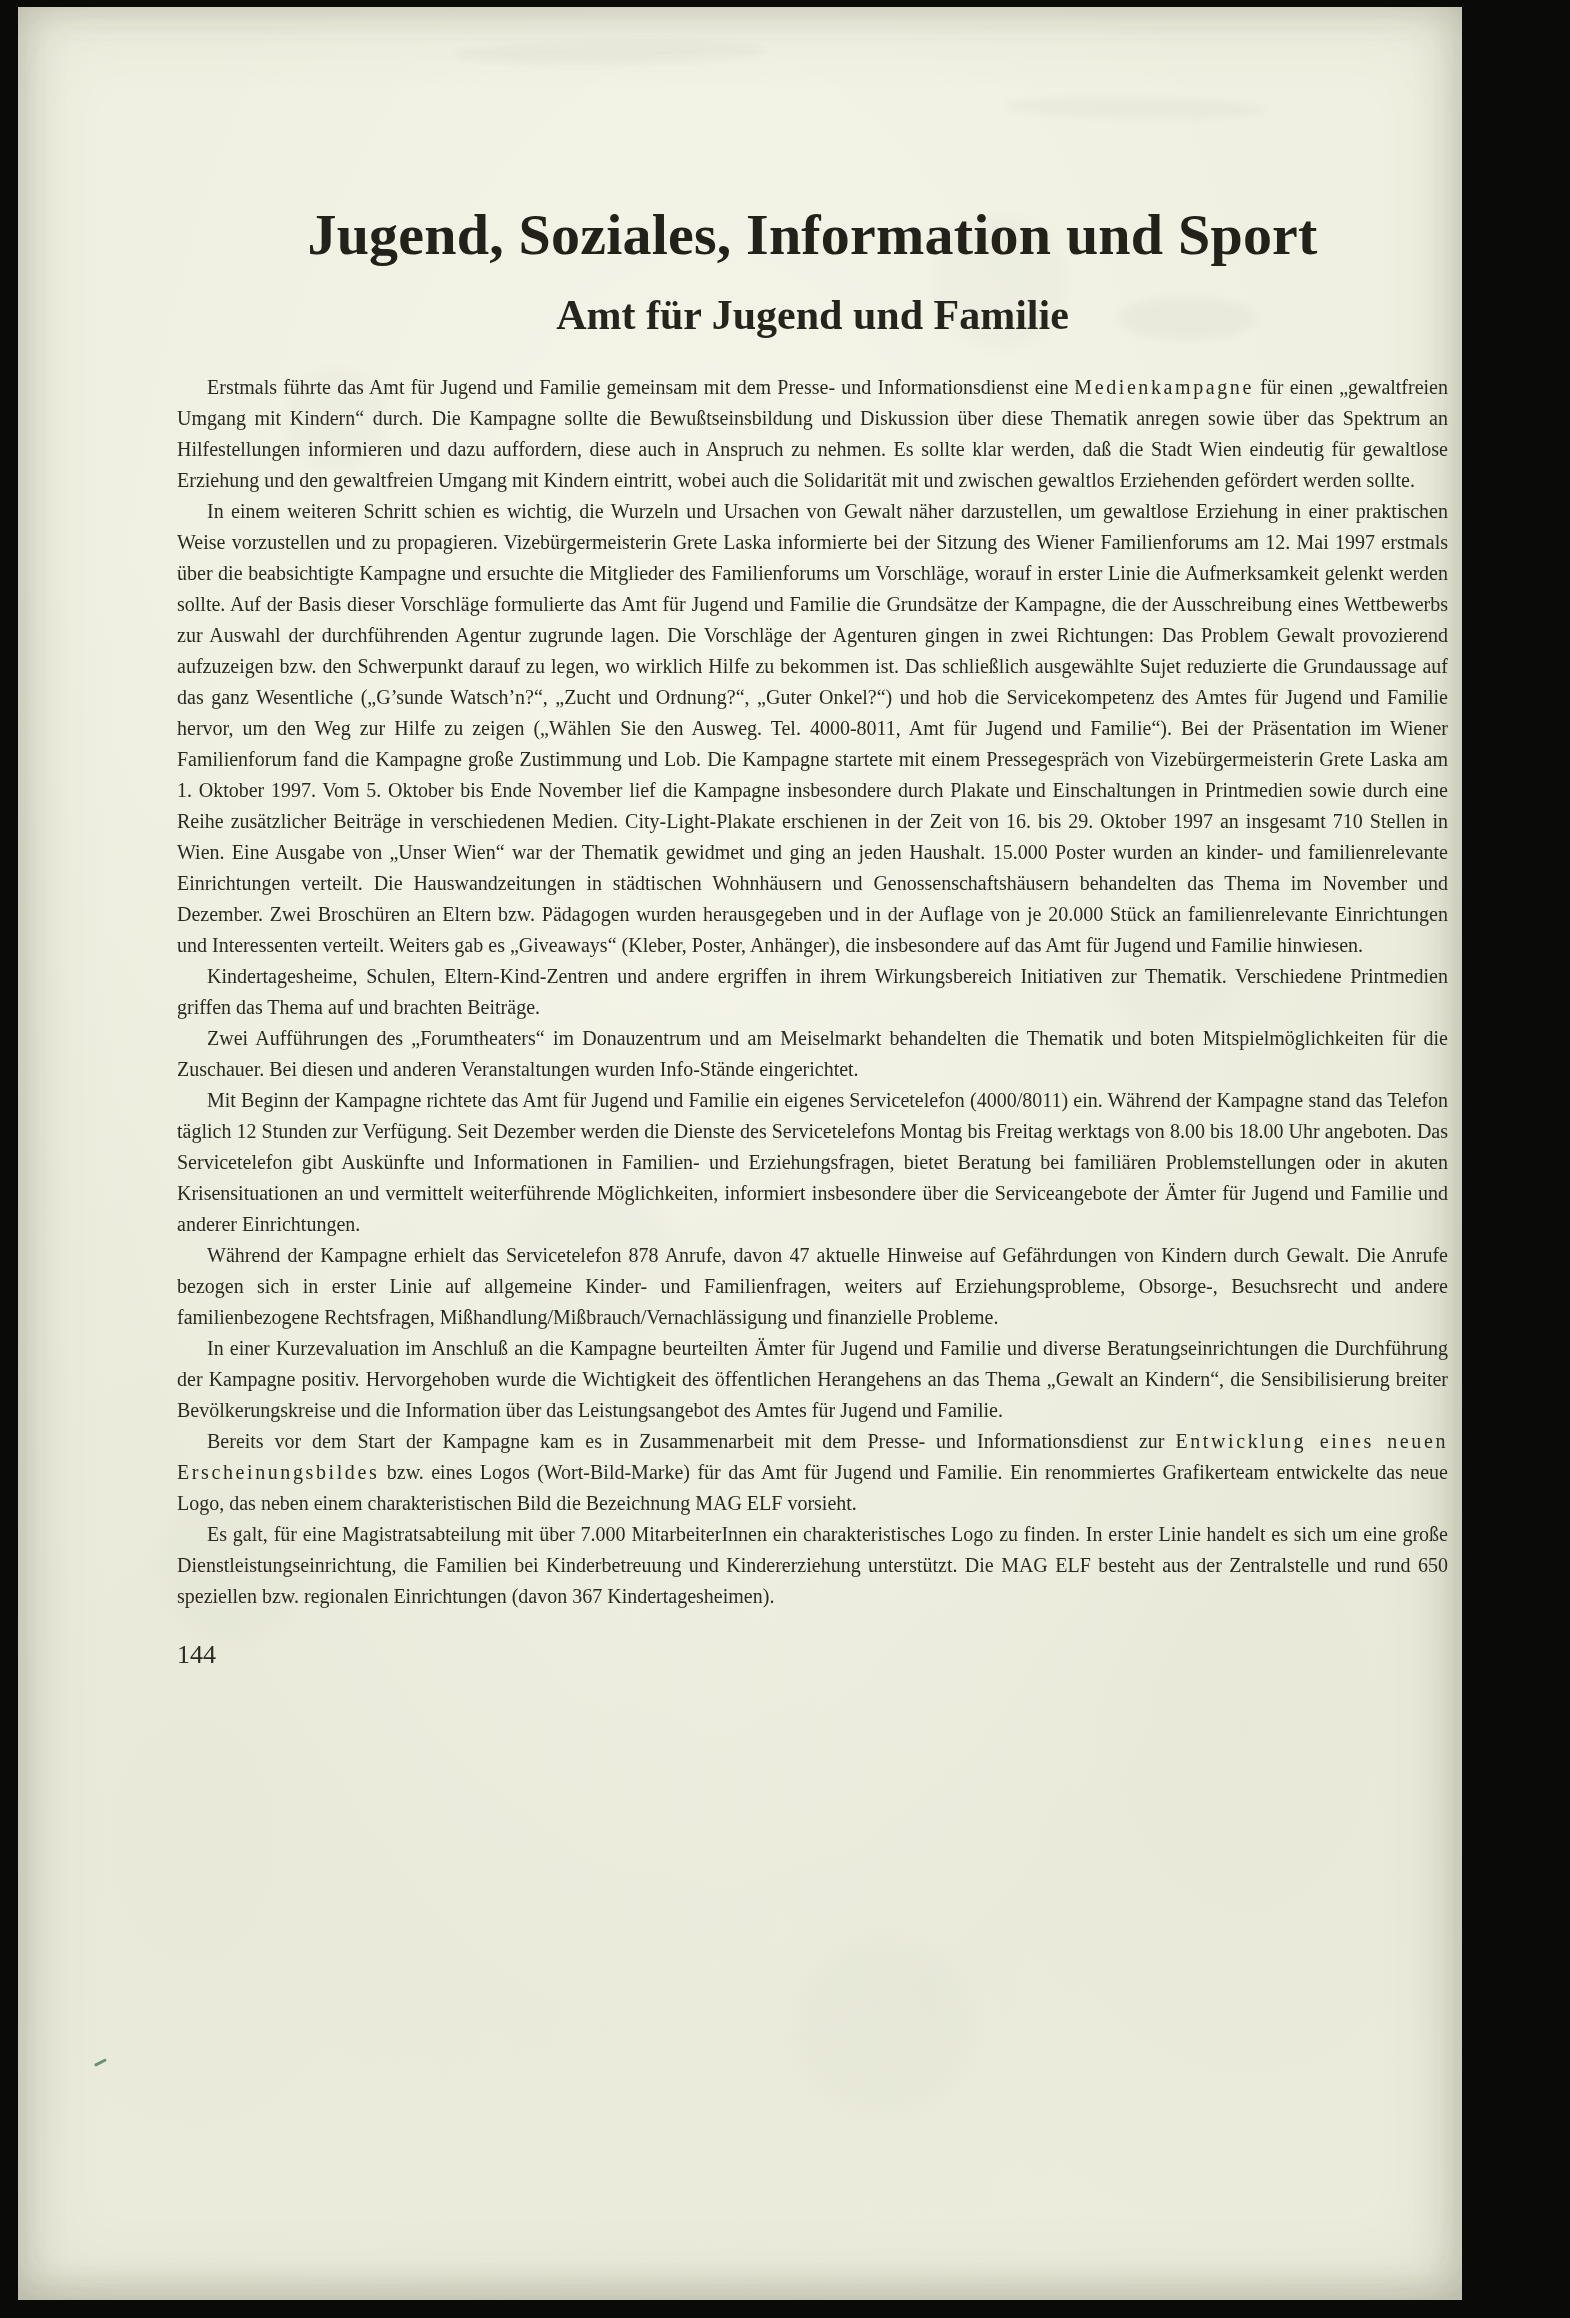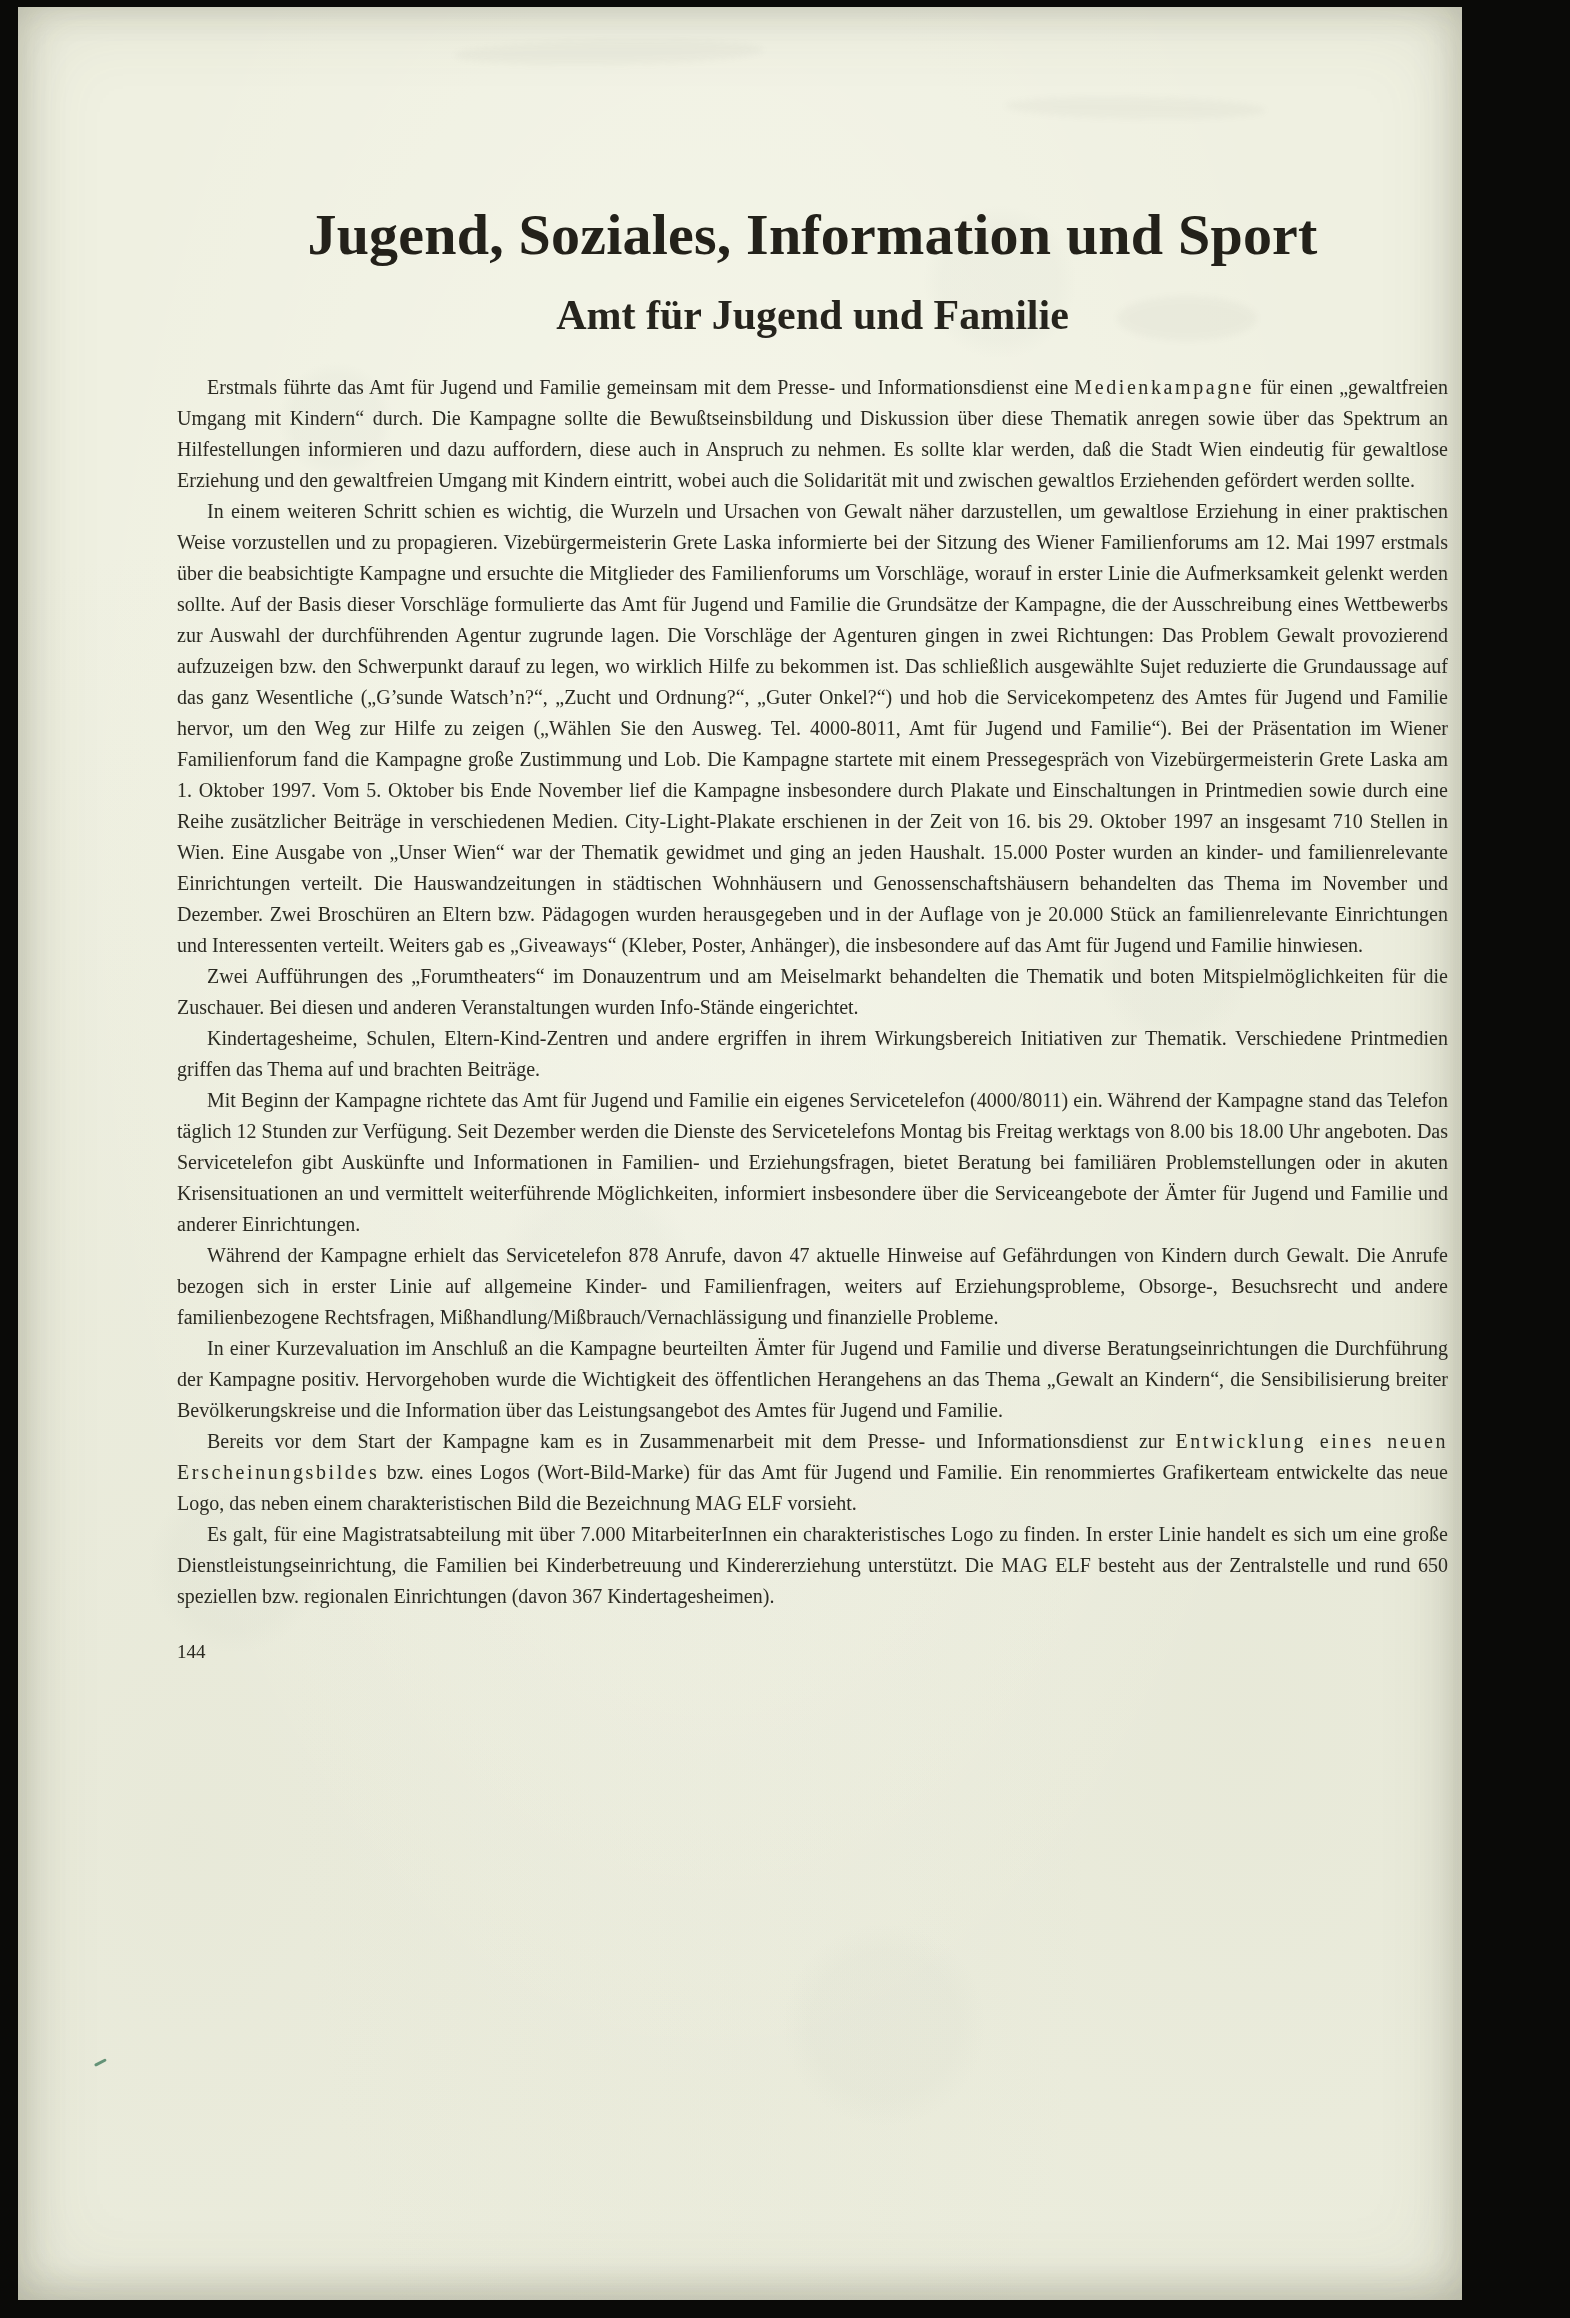--- a/index.html
+++ b/index.html
@@ -89,21 +89,21 @@
   .body-text p {
     margin: 0;
     padding: 0;
     text-indent: 30px;
   }
   .spaced {
     letter-spacing: 0.13em;
   }
   .folio {
     margin-top: 30px;
-    font-size: 19px;
+    font-size: 26px;
     line-height: 1;
     color: #2b2a22;
     text-align: left;
   }
   .pen-mark {
     position: absolute;
     left: 76px;
     top: 2054px;
     width: 13px;
     height: 3.4px;
@@ -122,22 +122,22 @@
   <div class="smudge s2"></div>
   <div class="smudge s3"></div>
 
   <div class="content">
     <h1 class="title">Jugend, Soziales, Information und Sport</h1>
     <h2 class="subtitle">Amt für Jugend und Familie</h2>
 
     <div class="body-text">
         <p><span>Erstmals führte das Amt für Jugend und Familie gemeinsam mit dem Presse- und Informationsdienst eine </span><span class="spaced">Medienkampagne</span><span> für einen „gewaltfreien Umgang mit Kindern“ durch. Die Kampagne sollte die Bewußtseinsbildung und Diskussion über diese Thematik anregen sowie über das Spektrum an Hilfestellungen informieren und dazu auffordern, diese auch in Anspruch zu nehmen. Es sollte klar werden, daß die Stadt Wien eindeutig für gewaltlose Erziehung und den gewaltfreien Umgang mit Kindern eintritt, wobei auch die Solidarität mit und zwischen gewaltlos Erziehenden gefördert werden sollte.</span></p>
         <p><span>In einem weiteren Schritt schien es wichtig, die Wurzeln und Ursachen von Gewalt näher darzustellen, um gewaltlose Erziehung in einer praktischen Weise vorzustellen und zu propagieren. Vizebürgermeisterin Grete Laska informierte bei der Sitzung des Wiener Familienforums am 12. Mai 1997 erstmals über die beabsichtigte Kampagne und ersuchte die Mitglieder des Familienforums um Vorschläge, worauf in erster Linie die Aufmerksamkeit gelenkt werden sollte. Auf der Basis dieser Vorschläge formulierte das Amt für Jugend und Familie die Grundsätze der Kampagne, die der Ausschreibung eines Wettbewerbs zur Auswahl der durchführenden Agentur zugrunde lagen. Die Vorschläge der Agenturen gingen in zwei Richtungen: Das Problem Gewalt provozierend aufzuzeigen bzw. den Schwerpunkt darauf zu legen, wo wirklich Hilfe zu bekommen ist. Das schließlich ausgewählte Sujet reduzierte die Grundaussage auf das ganz Wesentliche („G’sunde Watsch’n?“, „Zucht und Ordnung?“, „Guter Onkel?“) und hob die Servicekompetenz des Amtes für Jugend und Familie hervor, um den Weg zur Hilfe zu zeigen („Wählen Sie den Ausweg. Tel. 4000-8011, Amt für Jugend und Familie“). Bei der Präsentation im Wiener Familienforum fand die Kampagne große Zustimmung und Lob. Die Kampagne startete mit einem Pressegespräch von Vizebürgermeisterin Grete Laska am 1. Oktober 1997. Vom 5. Oktober bis Ende November lief die Kampagne insbesondere durch Plakate und Einschaltungen in Printmedien sowie durch eine Reihe zusätzlicher Beiträge in verschiedenen Medien. City-Light-Plakate erschienen in der Zeit von 16. bis 29. Oktober 1997 an insgesamt 710 Stellen in Wien. Eine Ausgabe von „Unser Wien“ war der Thematik gewidmet und ging an jeden Haushalt. 15.000 Poster wurden an kinder- und familienrelevante Einrichtungen verteilt. Die Hauswandzeitungen in städtischen Wohnhäusern und Genossenschaftshäusern behandelten das Thema im November und Dezember. Zwei Broschüren an Eltern bzw. Pädagogen wurden herausgegeben und in der Auflage von je 20.000 Stück an familienrelevante Einrichtungen und Interessenten verteilt. Weiters gab es „Giveaways“ (Kleber, Poster, Anhänger), die insbesondere auf das Amt für Jugend und Familie hinwiesen.</span></p>
+        <p><span>Kindertagesheime, Schulen, Eltern-Kind-Zentren und andere ergriffen in ihrem Wirkungsbereich Initiativen zur Thematik. Verschiedene Printmedien griffen das Thema auf und brachten Beiträge.</span></p>
         <p><span>Zwei Aufführungen des „Forumtheaters“ im Donauzentrum und am Meiselmarkt behandelten die Thematik und boten Mitspielmöglichkeiten für die Zuschauer. Bei diesen und anderen Veranstaltungen wurden Info-Stände eingerichtet.</span></p>
-        <p><span>Kindertagesheime, Schulen, Eltern-Kind-Zentren und andere ergriffen in ihrem Wirkungsbereich Initiativen zur Thematik. Verschiedene Printmedien griffen das Thema auf und brachten Beiträge.</span></p>
         <p><span>Mit Beginn der Kampagne richtete das Amt für Jugend und Familie ein eigenes Servicetelefon (4000/8011) ein. Während der Kampagne stand das Telefon täglich 12 Stunden zur Verfügung. Seit Dezember werden die Dienste des Servicetelefons Montag bis Freitag werktags von 8.00 bis 18.00 Uhr angeboten. Das Servicetelefon gibt Auskünfte und Informationen in Familien- und Erziehungsfragen, bietet Beratung bei familiären Problemstellungen oder in akuten Krisensituationen an und vermittelt weiterführende Möglichkeiten, informiert insbesondere über die Serviceangebote der Ämter für Jugend und Familie und anderer Einrichtungen.</span></p>
         <p><span>Während der Kampagne erhielt das Servicetelefon 878 Anrufe, davon 47 aktuelle Hinweise auf Gefährdungen von Kindern durch Gewalt. Die Anrufe bezogen sich in erster Linie auf allgemeine Kinder- und Familienfragen, weiters auf Erziehungsprobleme, Obsorge-, Besuchsrecht und andere familienbezogene Rechtsfragen, Mißhandlung/Mißbrauch/Vernachlässigung und finanzielle Probleme.</span></p>
         <p><span>In einer Kurzevaluation im Anschluß an die Kampagne beurteilten Ämter für Jugend und Familie und diverse Beratungseinrichtungen die Durchführung der Kampagne positiv. Hervorgehoben wurde die Wichtigkeit des öffentlichen Herangehens an das Thema „Gewalt an Kindern“, die Sensibilisierung breiter Bevölkerungskreise und die Information über das Leistungsangebot des Amtes für Jugend und Familie.</span></p>
         <p><span>Bereits vor dem Start der Kampagne kam es in Zusammenarbeit mit dem Presse- und Informationsdienst zur </span><span class="spaced">Entwicklung eines neuen Erscheinungsbildes</span><span> bzw. eines Logos (Wort-Bild-Marke) für das Amt für Jugend und Familie. Ein renommiertes Grafikerteam entwickelte das neue Logo, das neben einem charakteristischen Bild die Bezeichnung MAG ELF vorsieht.</span></p>
         <p><span>Es galt, für eine Magistratsabteilung mit über 7.000 MitarbeiterInnen ein charakteristisches Logo zu finden. In erster Linie handelt es sich um eine große Dienstleistungseinrichtung, die Familien bei Kinderbetreuung und Kindererziehung unterstützt. Die MAG ELF besteht aus der Zentralstelle und rund 650 speziellen bzw. regionalen Einrichtungen (davon 367 Kindertagesheimen).</span></p>
       </div>
 
     <div class="folio">144</div>
   </div>
 

